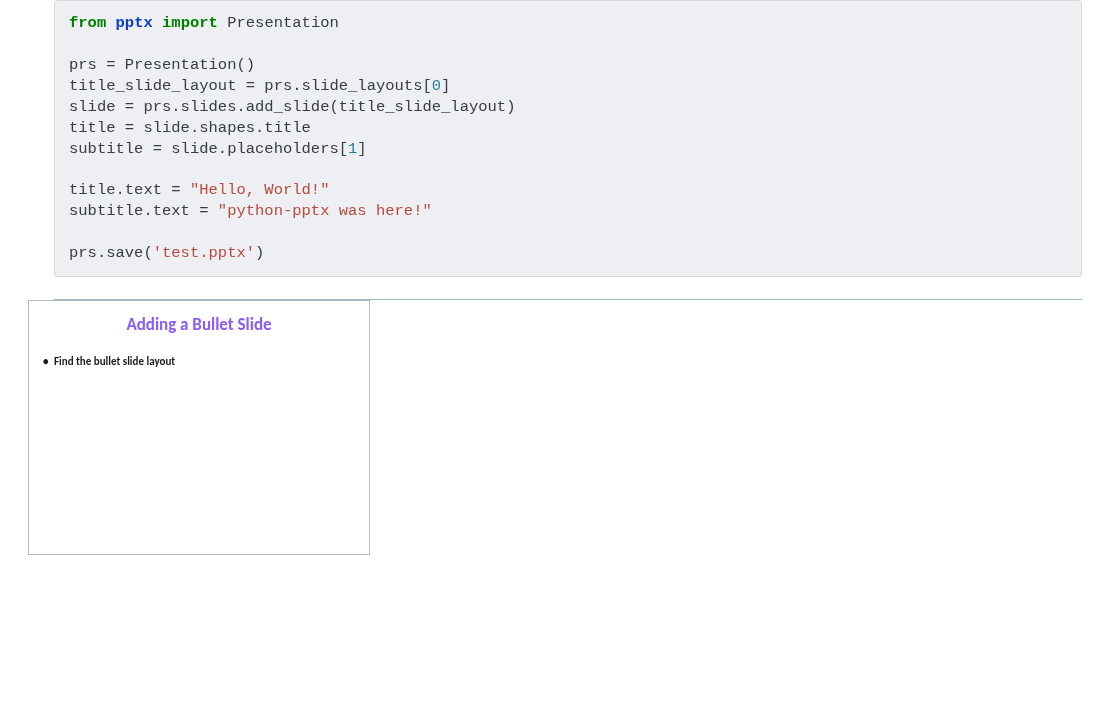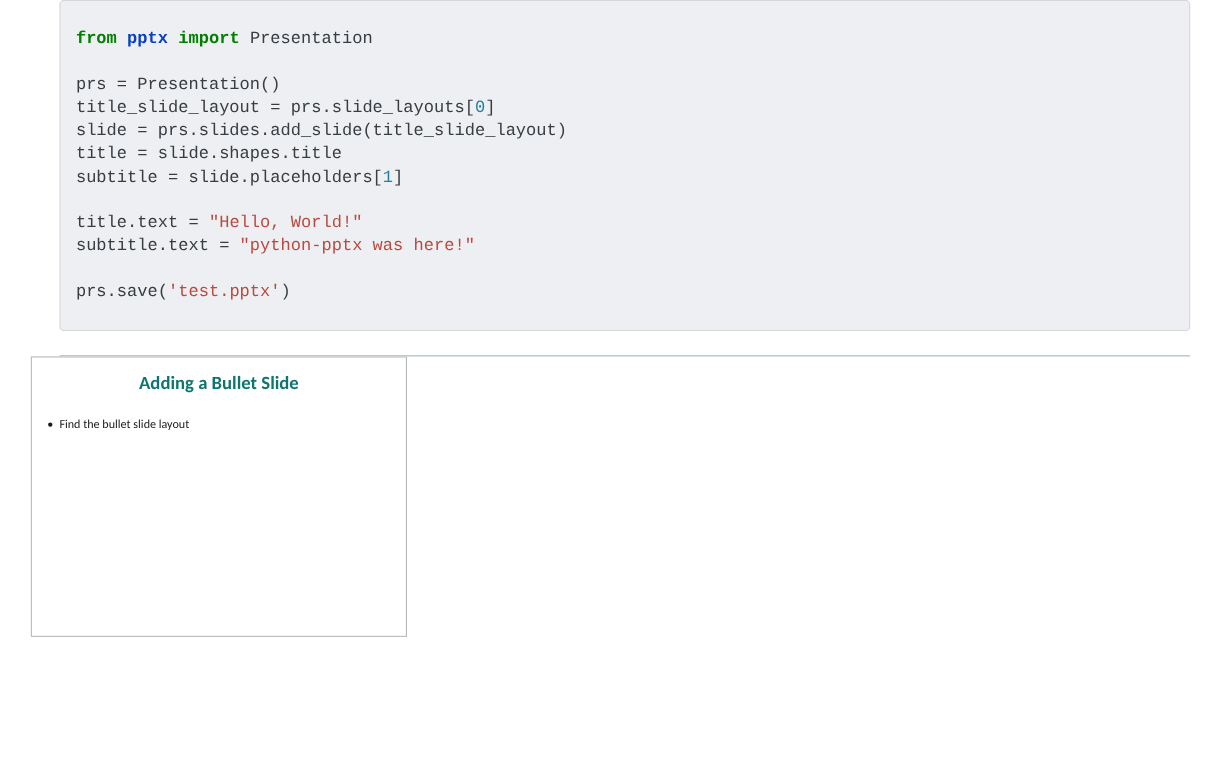--- a/index.html
+++ b/index.html
@@ -12,21 +12,21 @@
     .container {
       width: 1096px;
       box-sizing: border-box;
       padding: 0 14px;
     }
     .code-block {
       margin: 0 0 18px 40px;
       background: #eeeff2;
       border: 1px solid #d6d6d6;
       border-radius: 4px;
-      padding: 24px 14px;
+      padding: 12px 14px;
       font-family: Consolas, "Courier New", monospace;
       font-size: 15.5px;
       line-height: 1.35;
       white-space: pre;
       color: #373d41;
     }
     .kw-from, .kw-import { color: #008000; font-weight: bold; }
     .mod { color: #0a3fc4; font-weight: bold; }
     .num { color: #2080a0; }
     .str { color: #b84a3f; }
@@ -58,29 +58,29 @@
       background: #ffffff;
       box-sizing: border-box;
       padding: 13px 10px 10px 10px;
       font-family: "Segoe UI", Calibri, Arial, sans-serif;
       color: #1b1b1b;
     }
     .slide-title {
       text-align: center;
       font-size: 17px;
       font-weight: 600;
-      color: #0f766e;
+      color: #8b5cf6;
       margin-bottom: 18px;
     }
     .slide-body {
       font-size: 11px;
       line-height: 1.55;
       color: #1b1b1b;
     }
-    .lvl0 { margin-left: 4px; font-weight: 400; }
+    .lvl0 { margin-left: 4px; font-weight: 700; }
     .lvl0::before { content: "•"; display: inline-block; width: 11px; }
     .lvl1 { margin-left: 21px; font-weight: 400; }
     .lvl1::before { content: "–"; display: inline-block; width: 10px; }
     .lvl2 { margin-left: 40px; font-weight: 400; font-size: 10px; }
     .lvl2::before { content: "•"; display: inline-block; width: 9px; font-size: 9px; }
   </style>
 </head>
 <body>
 
 <div class="container">

